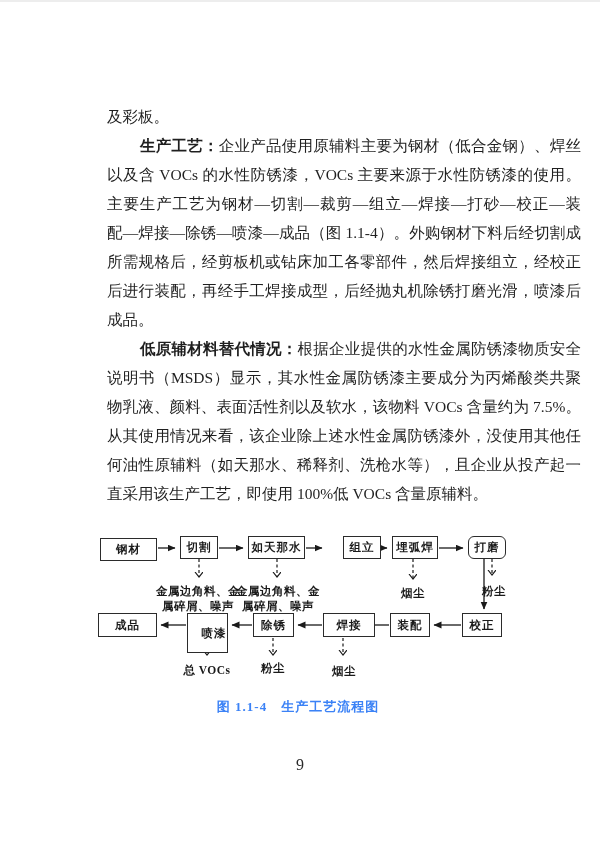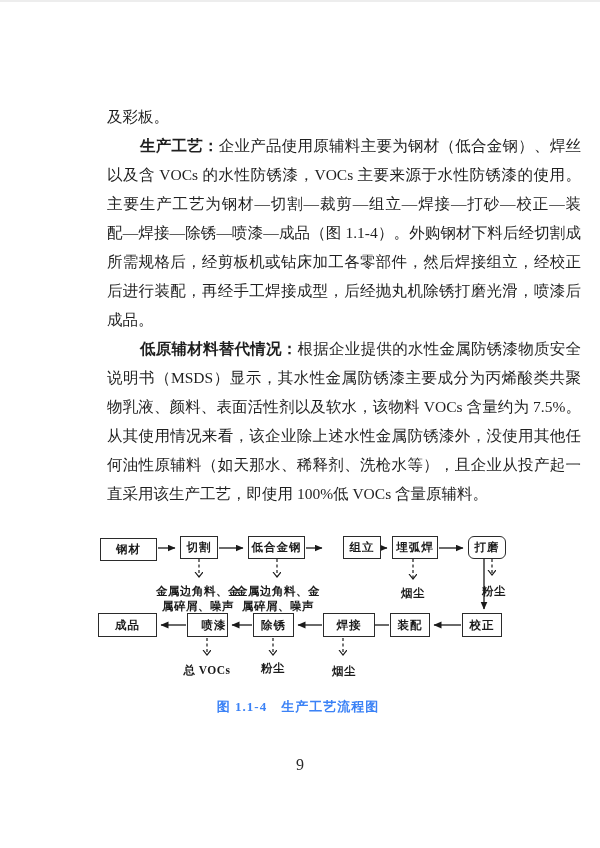--- a/index.html
+++ b/index.html
@@ -111,30 +111,30 @@
       <line x1="413" y1="559" x2="413" y2="579" marker-end="url(#vee)"></line>
       <line x1="492" y1="559" x2="492" y2="575" marker-end="url(#vee)"></line>
       <line x1="207" y1="638" x2="207" y2="655" marker-end="url(#vee)"></line>
       <line x1="273" y1="638" x2="273" y2="655" marker-end="url(#vee)"></line>
       <line x1="343" y1="638" x2="343" y2="655" marker-end="url(#vee)"></line>
     </g>
   </svg>
 
   <div class="fc-box" style="left:100px; top:538px; width:57px; height:23px;">钢材</div>
   <div class="fc-box" style="left:180px; top:536px; width:38px; height:23px;">切割</div>
-  <div class="fc-box" style="left:248px; top:536px; width:57px; height:23px;">低合金钢</div>
+  <div class="fc-box" style="left:248px; top:536px; width:57px; height:23px;">如天那水</div>
   <div class="fc-box" style="left:343px; top:536px; width:38px; height:23px;">组立</div>
   <div class="fc-box" style="left:392px; top:536px; width:46px; height:23px;">埋弧焊</div>
   <div class="fc-box" style="left:468px; top:536px; width:38px; height:23px;border-radius:6px;">打磨</div>
 
   <div class="fc-box" style="left:462px; top:613px; width:40px; height:24px;">校正</div>
   <div class="fc-box" style="left:390px; top:613px; width:40px; height:24px;">装配</div>
   <div class="fc-box" style="left:323px; top:613px; width:52px; height:24px;">焊接</div>
   <div class="fc-box" style="left:253px; top:613px; width:41px; height:24px;">除锈</div>
-  <div class="fc-box" style="left:187px; top:613px; width:41px; height:24px;padding-left:13px;">喷漆</div>
+  <div class="fc-box" style="left:187px; top:613px; width:41px; height:40px;padding-left:13px;">喷漆</div>
   <div class="fc-box" style="left:98px; top:613px; width:59px; height:24px;">成品</div>
 
   <div class="fc-em" style="left:153px; top:584px; width:90px;">金属边角料、金属碎屑、噪声</div>
   <div class="fc-em" style="left:233px; top:584px; width:90px;">金属边角料、金属碎屑、噪声</div>
   <div class="fc-em" style="left:388px; top:586px; width:50px;">烟尘</div>
   <div class="fc-em" style="left:469px; top:584px; width:50px;">粉尘</div>
   <div class="fc-em" style="left:172px; top:663px; width:70px;">总 VOCs</div>
   <div class="fc-em" style="left:248px; top:661px; width:50px;">粉尘</div>
   <div class="fc-em" style="left:319px; top:664px; width:50px;">烟尘</div>
 

